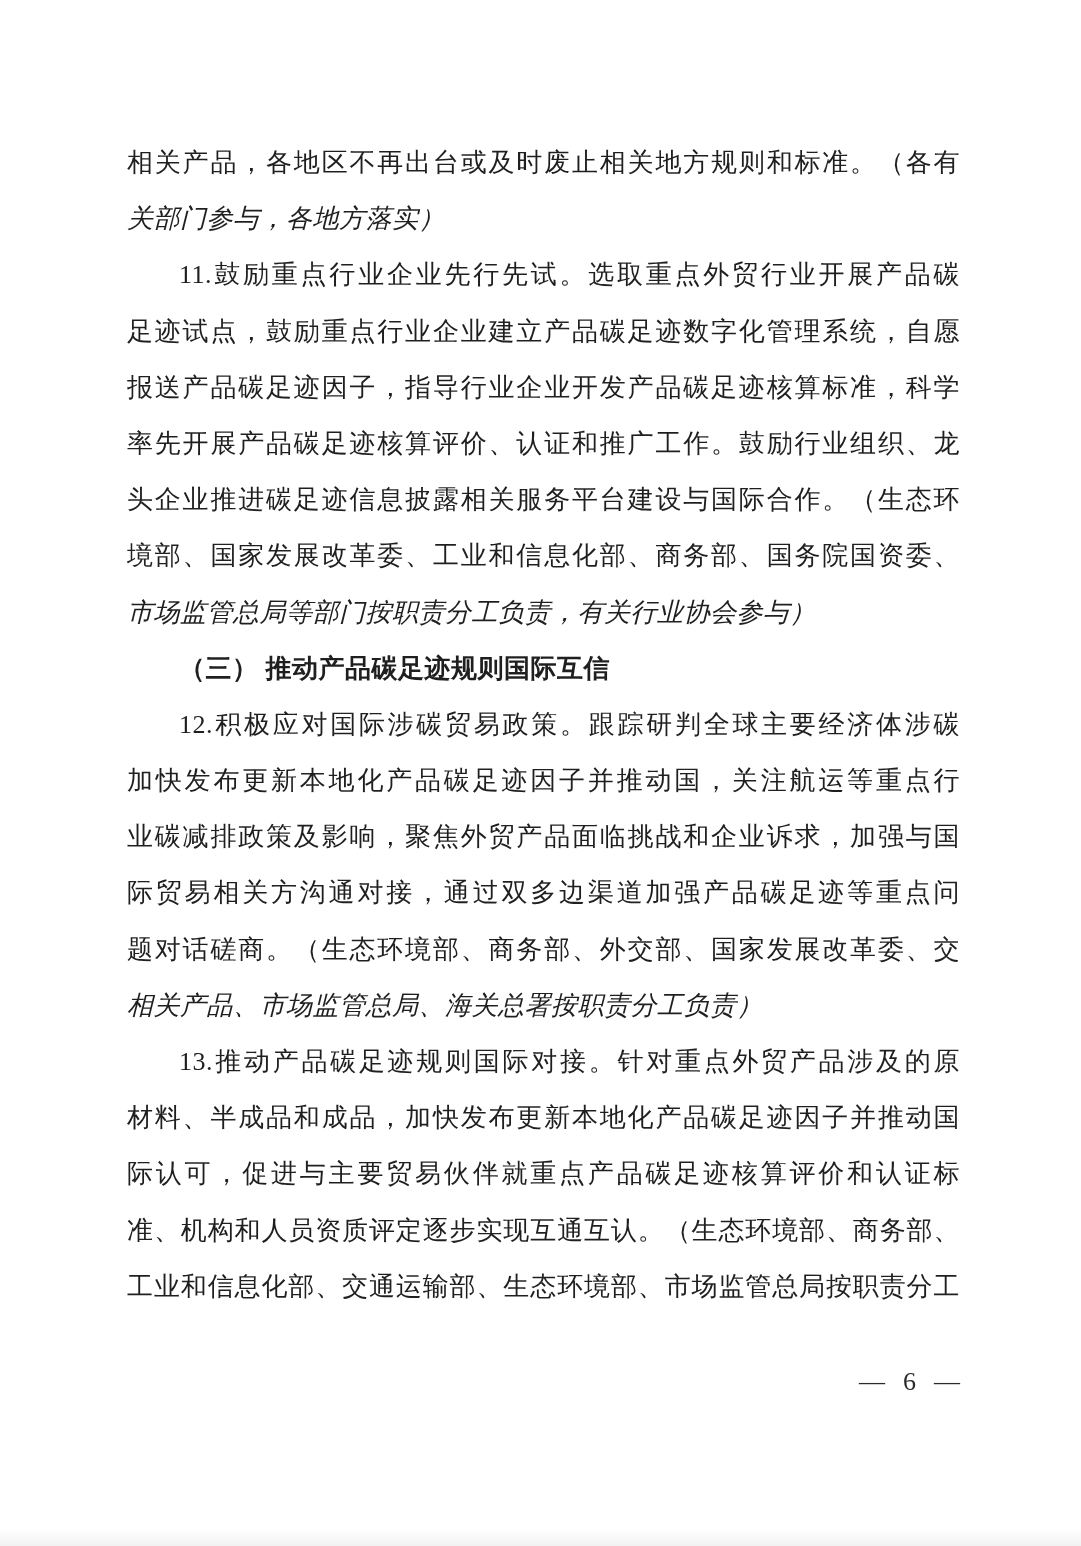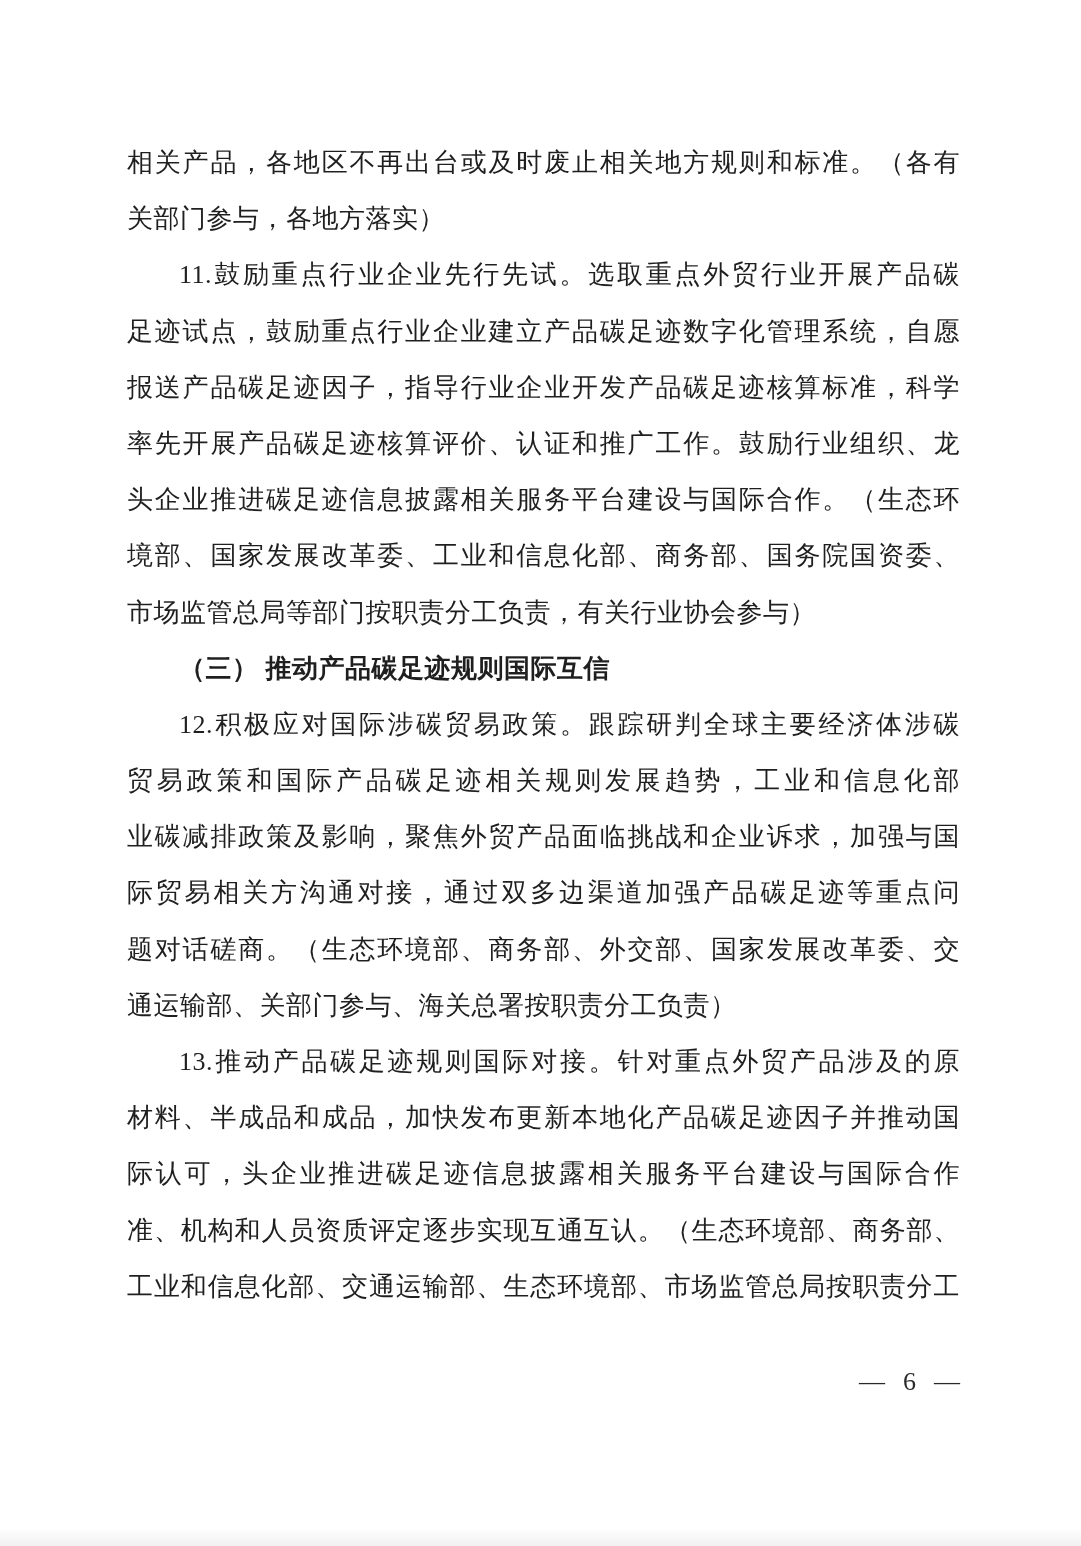--- a/index.html
+++ b/index.html
@@ -34,20 +34,21 @@
     letter-spacing: 0.5px;
     text-align: justify;
     text-align-last: justify;
     text-justify: inter-character;
     white-space: nowrap;
     overflow: visible;
   }
   .line.left {
     text-align: center;
     text-align-last: left;
+    font-style: italic;
   }
   .line.indent {
     text-indent: 2em;
   }
   .line.heading {
     font-weight: bold;
     text-align: center;
     text-align-last: left;
   }
   .footer {
@@ -79,28 +80,28 @@
     <div class="line left">关部门参与，各地方落实）</div>
     <div class="line indent">11.鼓励重点行业企业先行先试。选取重点外贸行业开展产品碳</div>
     <div class="line">足迹试点，鼓励重点行业企业建立产品碳足迹数字化管理系统，自愿</div>
     <div class="line">报送产品碳足迹因子，指导行业企业开发产品碳足迹核算标准，科学</div>
     <div class="line">率先开展产品碳足迹核算评价、认证和推广工作。鼓励行业组织、龙</div>
     <div class="line">头企业推进碳足迹信息披露相关服务平台建设与国际合作。（生态环</div>
     <div class="line">境部、国家发展改革委、工业和信息化部、商务部、国务院国资委、</div>
     <div class="line left">市场监管总局等部门按职责分工负责，有关行业协会参与）</div>
     <div class="line heading indent">（三） 推动产品碳足迹规则国际互信</div>
     <div class="line indent">12.积极应对国际涉碳贸易政策。跟踪研判全球主要经济体涉碳</div>
-    <div class="line">贸易政策和国际产品碳足迹相关规则发展趋势，工业和信息化部</div>
+    <div class="line">加快发布更新本地化产品碳足迹因子并推动国，关注航运等重点行</div>
     <div class="line">业碳减排政策及影响，聚焦外贸产品面临挑战和企业诉求，加强与国</div>
     <div class="line">际贸易相关方沟通对接，通过双多边渠道加强产品碳足迹等重点问</div>
     <div class="line">题对话磋商。（生态环境部、商务部、外交部、国家发展改革委、交</div>
-    <div class="line left">通运输部、关部门参与、海关总署按职责分工负责）</div>
+    <div class="line left">相关产品、市场监管总局、海关总署按职责分工负责）</div>
     <div class="line indent">13.推动产品碳足迹规则国际对接。针对重点外贸产品涉及的原</div>
     <div class="line">材料、半成品和成品，加快发布更新本地化产品碳足迹因子并推动国</div>
-    <div class="line">际认可，头企业推进碳足迹信息披露相关服务平台建设与国际合作</div>
+    <div class="line">际认可，促进与主要贸易伙伴就重点产品碳足迹核算评价和认证标</div>
     <div class="line">准、机构和人员资质评定逐步实现互通互认。（生态环境部、商务部、</div>
     <div class="line">工业和信息化部、交通运输部、生态环境部、市场监管总局按职责分工</div>
   </div>
 
   <div class="footer">
     <span>—</span>
     <span>6</span>
     <span>—</span>
   </div>
 

